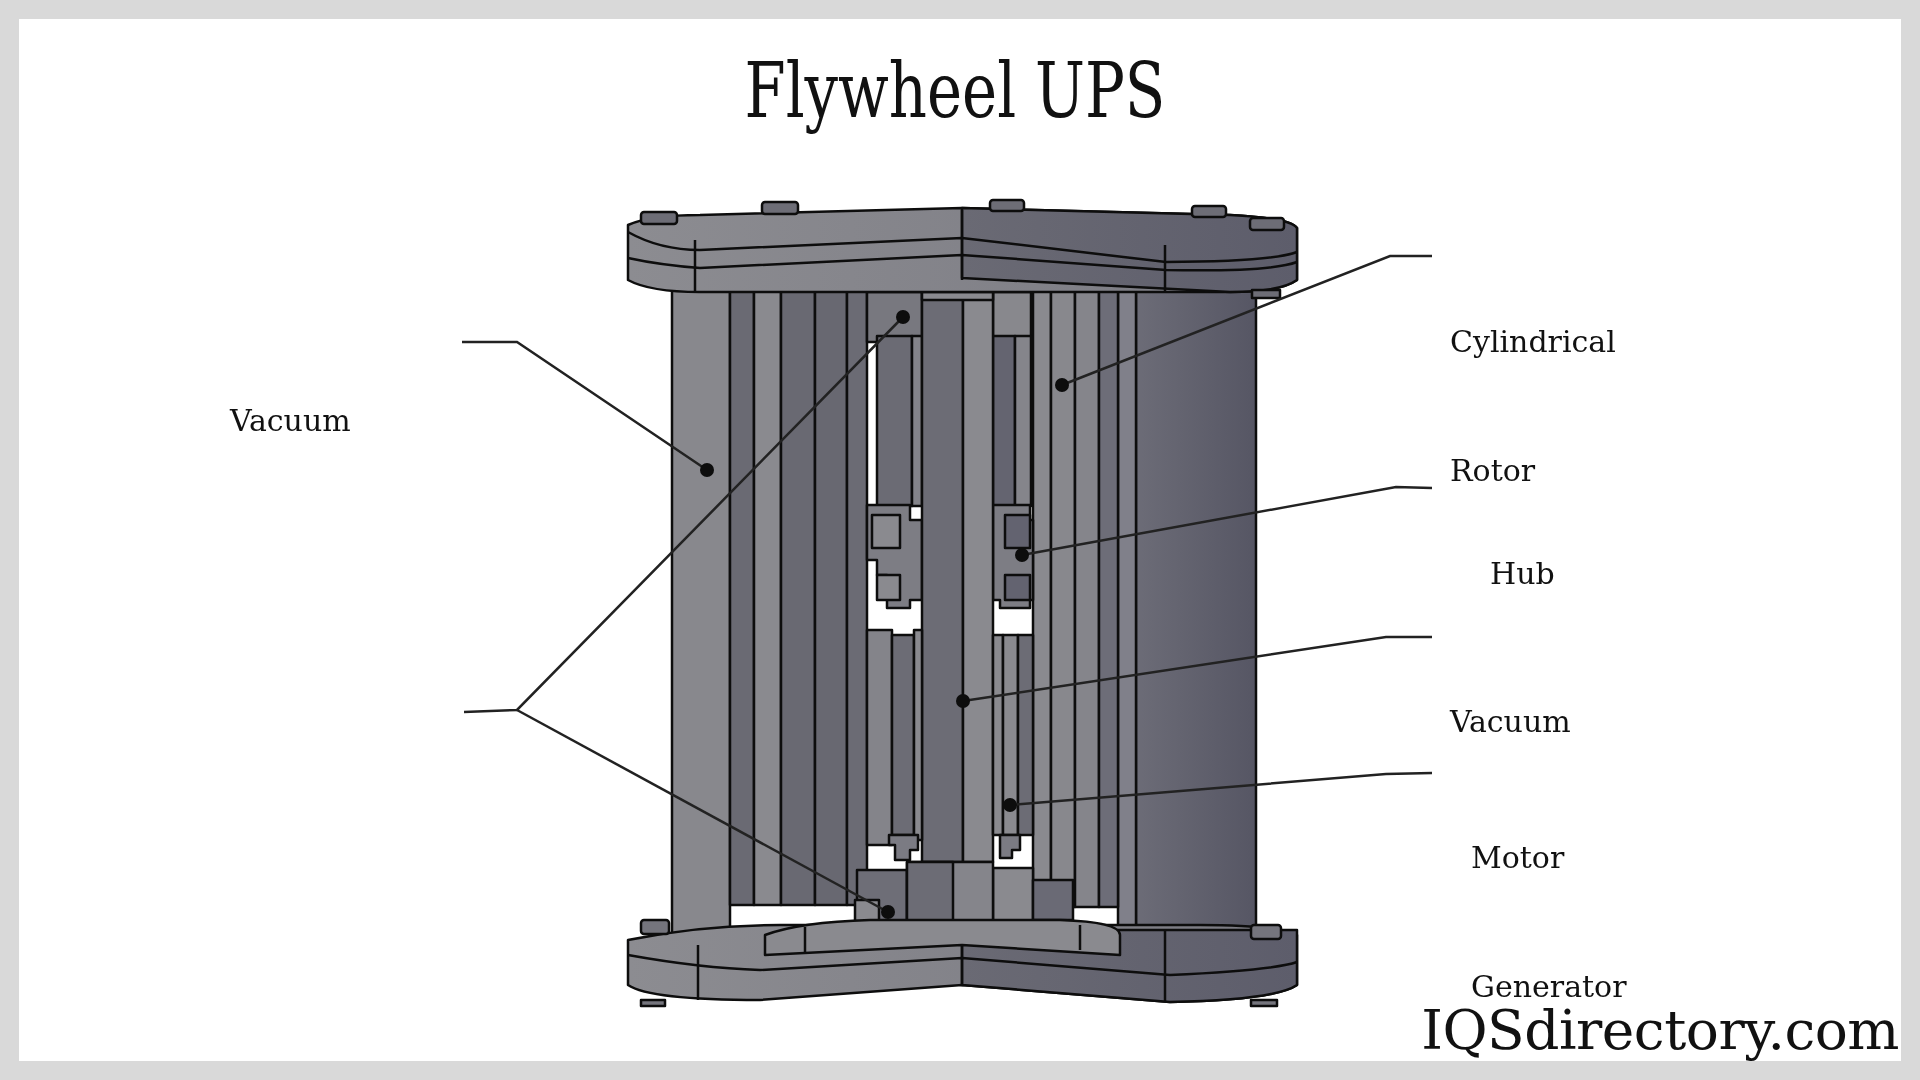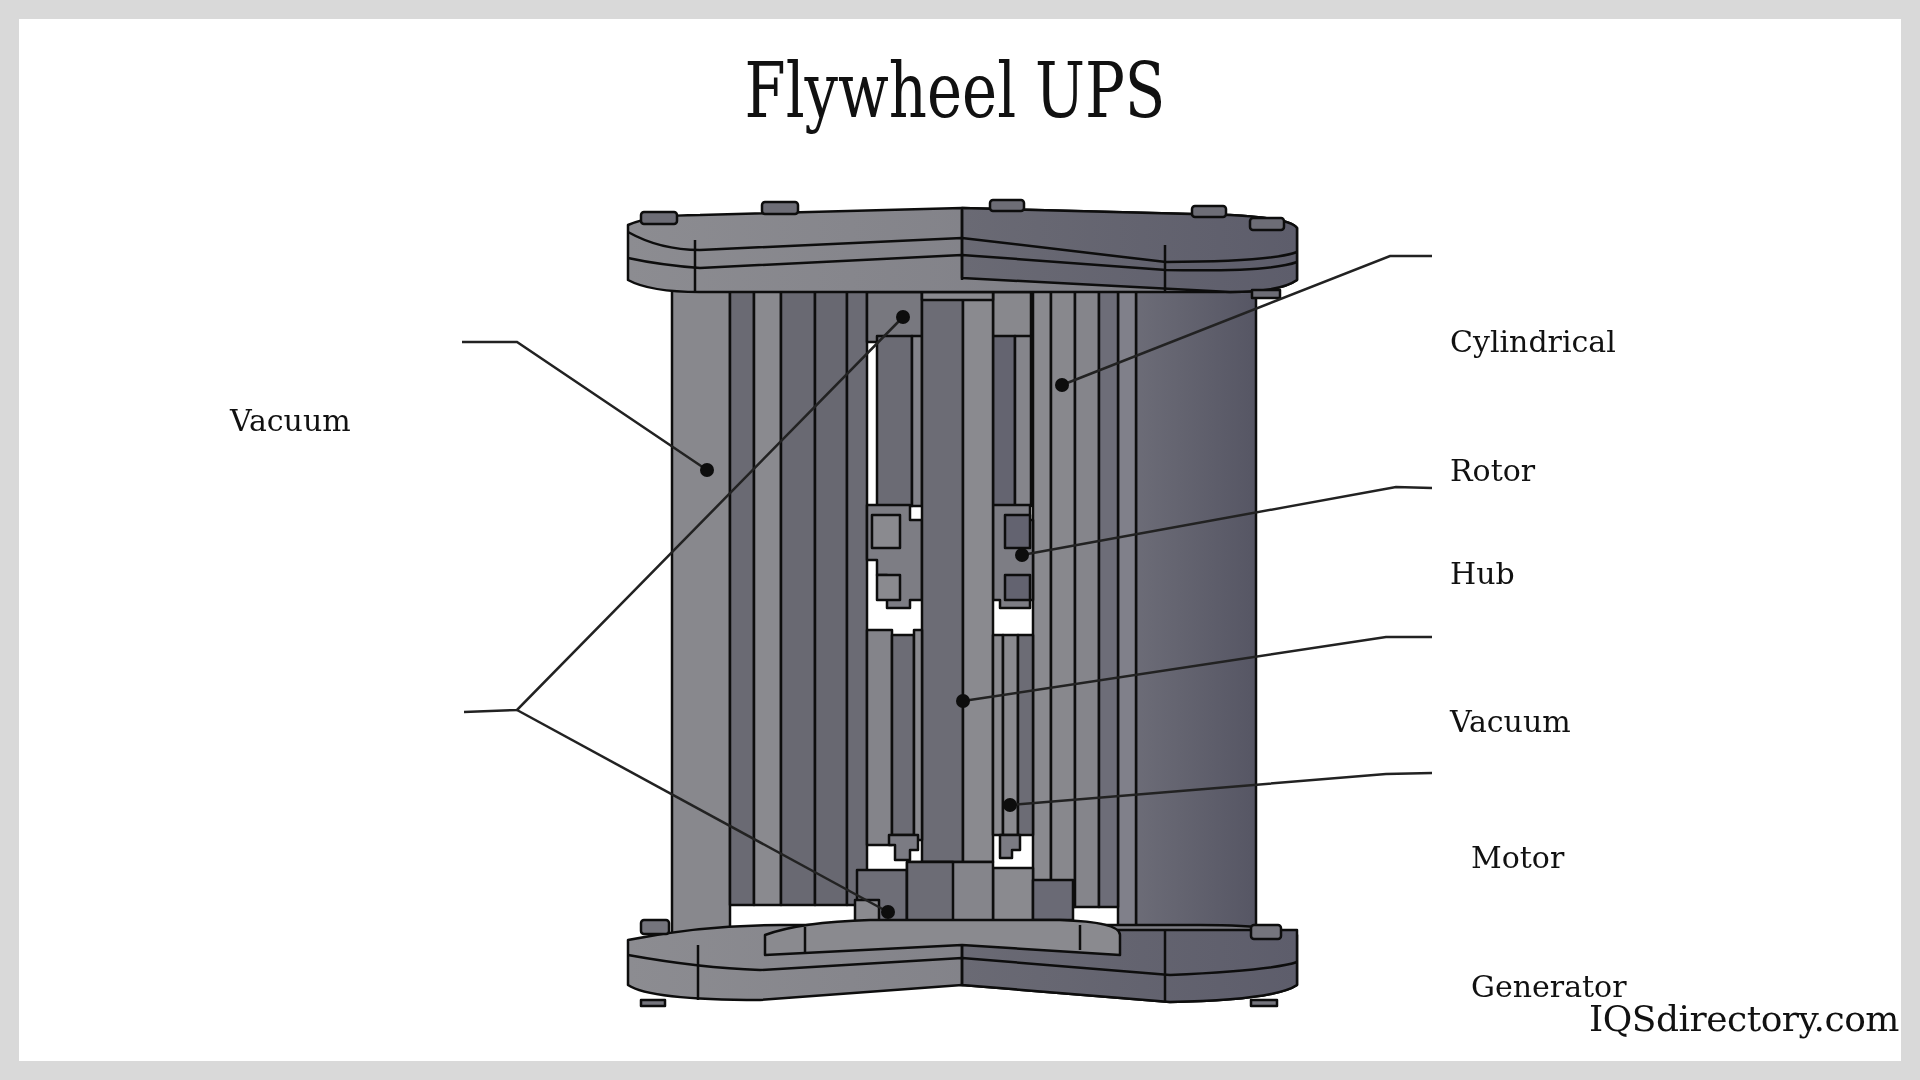--- a/index.html
+++ b/index.html
@@ -10,21 +10,21 @@
     font-family: "DejaVu Serif", serif; font-size: 76px; color: #111;
     transform: scaleX(0.78); transform-origin: 955px 0; letter-spacing: 0px;
   }
   .label {
     position: absolute; font-family: "DejaVu Serif", serif; font-size: 30px; line-height: 43px; color: #111;
     white-space: pre;
   }
   .label.left { }
   .label.right { text-align: left; }
   .watermark {
-    position: absolute; right: 21px; top: 998px; font-family: "DejaVu Serif", serif; font-size: 36px; color: #111;
+    position: absolute; right: 21px; top: 998px; font-family: "DejaVu Serif", serif; font-size: 55px; color: #111;
     letter-spacing: -0.5px;
   }
   svg.diagram { position: absolute; left: 0; top: 0; }
 </style>
 </head>
 <body>
 
 <div class="panel"></div>
 
 <div class="title">Flywheel UPS</div>
@@ -174,21 +174,21 @@
 </div>
 
 <div class="label left" style="left:230px; top:680px; width:208px;">
 </div>
 
 <div class="label right" style="left:1450px; top:234px;">
   <div>Cylindrical</div>
   <div>Rotor</div>
 </div>
 
-<div class="label right" style="left:1450px; top:466px;">
+<div class="label right" style="left:1490px; top:466px;">
   <div>Hub</div>
 </div>
 
 <div class="label right" style="left:1450px; top:614px;">
   <div>Vacuum</div>
 </div>
 
 <div class="label right" style="left:1450px; top:750px;margin-left:21px;">
   <div>Motor</div>
   <div>Generator</div>

